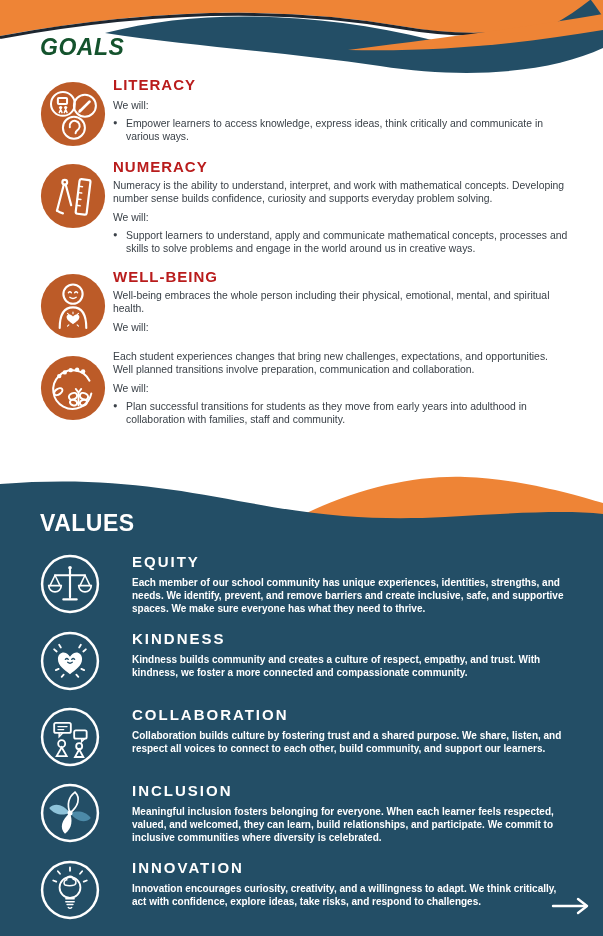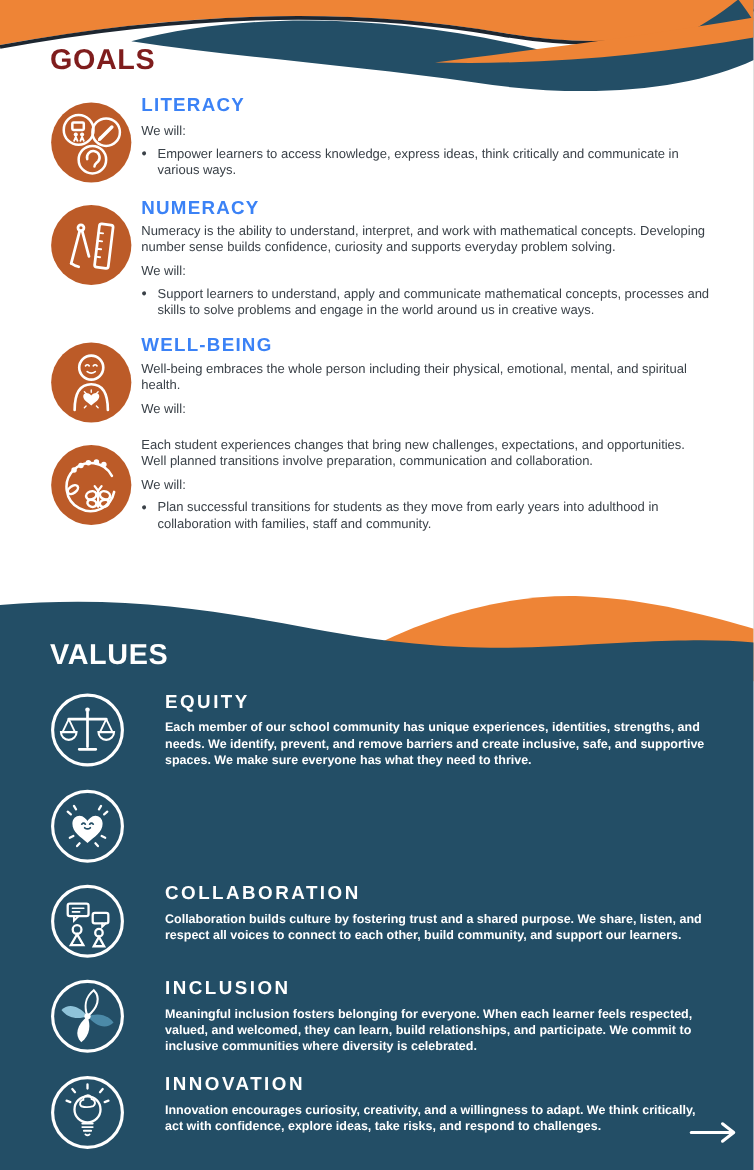--- a/index.html
+++ b/index.html
@@ -8,30 +8,30 @@
     position:relative; width:603px; height:936px; margin:0 auto;
     background:#fff; overflow:hidden;
     font-family:"Liberation Sans", sans-serif;
   }
   .bg { position:absolute; top:0; left:0; width:603px; height:936px; z-index:0; }
 
   
   .goals { position:absolute; top:34px; left:40px; width:528px; z-index:2; }
   .goals-title {
     font-size:23px; font-weight:bold; letter-spacing:0.5px;
-    color:#7f1d1d; margin-bottom:15px;
+    color:#14532d; margin-bottom:15px;font-style:italic;
   }
   .g-row { display:flex; gap:5px; margin-bottom:11px; }
   .g-icon {
     flex:none; width:66px; height:66px; margin-top:5px;
   }
   .g-text { flex:1; padding-left:2px; }
   .g-head {
     font-size:15px; font-weight:bold; letter-spacing:1px;
-    color:#3b82f6; margin-bottom:4px;
+    color:#b91c1c; margin-bottom:4px;
   }
   .g-body, .g-lead, .g-bullets {
     font-size:10.4px; line-height:1.26; color:#3A4148;
   }
   .g-lead { margin-top:6px; }
   .g-bullets { margin-top:5px; list-style:none; }
   .g-bullets li { position:relative; padding-left:13px; margin-bottom:1px; }
   .g-bullets li::before {
     content:"●"; position:absolute; left:0; top:1px; font-size:7.5px; color:#3A4148;
   }
@@ -203,20 +203,24 @@
         <circle cx="36" cy="36" r="33.5" stroke="#fff" stroke-width="3" fill="none"></circle>
         <path d="M36,52 C29.5,46 21.5,42 21.5,33.5 C21.5,27.5 27,24.5 31,26.5 C34,28 36,31 36,31 C36,31 38,28 41,26.5 C45,24.5 50.5,27.5 50.5,33.5 C50.5,42 42.5,46 36,52 Z" fill="#fff"></path>
         <g stroke="#234E66" stroke-width="1.7" fill="none" stroke-linecap="round">
           <path d="M30.5,34 q1.7,-2.2 3.4,0 M38.1,34 q1.7,-2.2 3.4,0"></path>
           <path d="M33.3,37.5 q2.7,2.2 5.4,0"></path>
         </g>
         <g stroke="#fff" stroke-width="2.2" stroke-linecap="round">
           <path d="M17,22 l3,2.6 M23,16.5 l2,3.2 M49,16.5 l-2,3.2 M55,22 l-3,2.6 M19,47 l3.4,-1.6 M53,47 l-3.4,-1.6 M26,55 l2.4,-2.6 M46,55 l-2.4,-2.6"></path>
         </g>
       </svg>
+      <div class="v-text">
+        <div class="v-head">KINDNESS</div>
+        <div class="v-body">Kindness builds community and creates a culture of respect, empathy, and trust. With kindness, we foster a more connected and compassionate community.</div>
+      </div>
     </div>
 
     <div class="v-row">
       <svg class="v-icon" viewBox="0 0 72 72">
         <circle cx="36" cy="36" r="33.5" stroke="#fff" stroke-width="3" fill="none"></circle>
         <g stroke="#fff" stroke-width="2.2" fill="none" stroke-linecap="round">
           <rect x="17" y="19" width="20" height="12" rx="2"></rect>
           <path d="M23,31 v4.5 l4.5,-4.5" stroke-width="1.8"></path>
           <path d="M21.5,23.5 h11 M21.5,27 h7" stroke-width="1.5"></path>
           <rect x="41" y="28" width="15" height="10" rx="2"></rect>

